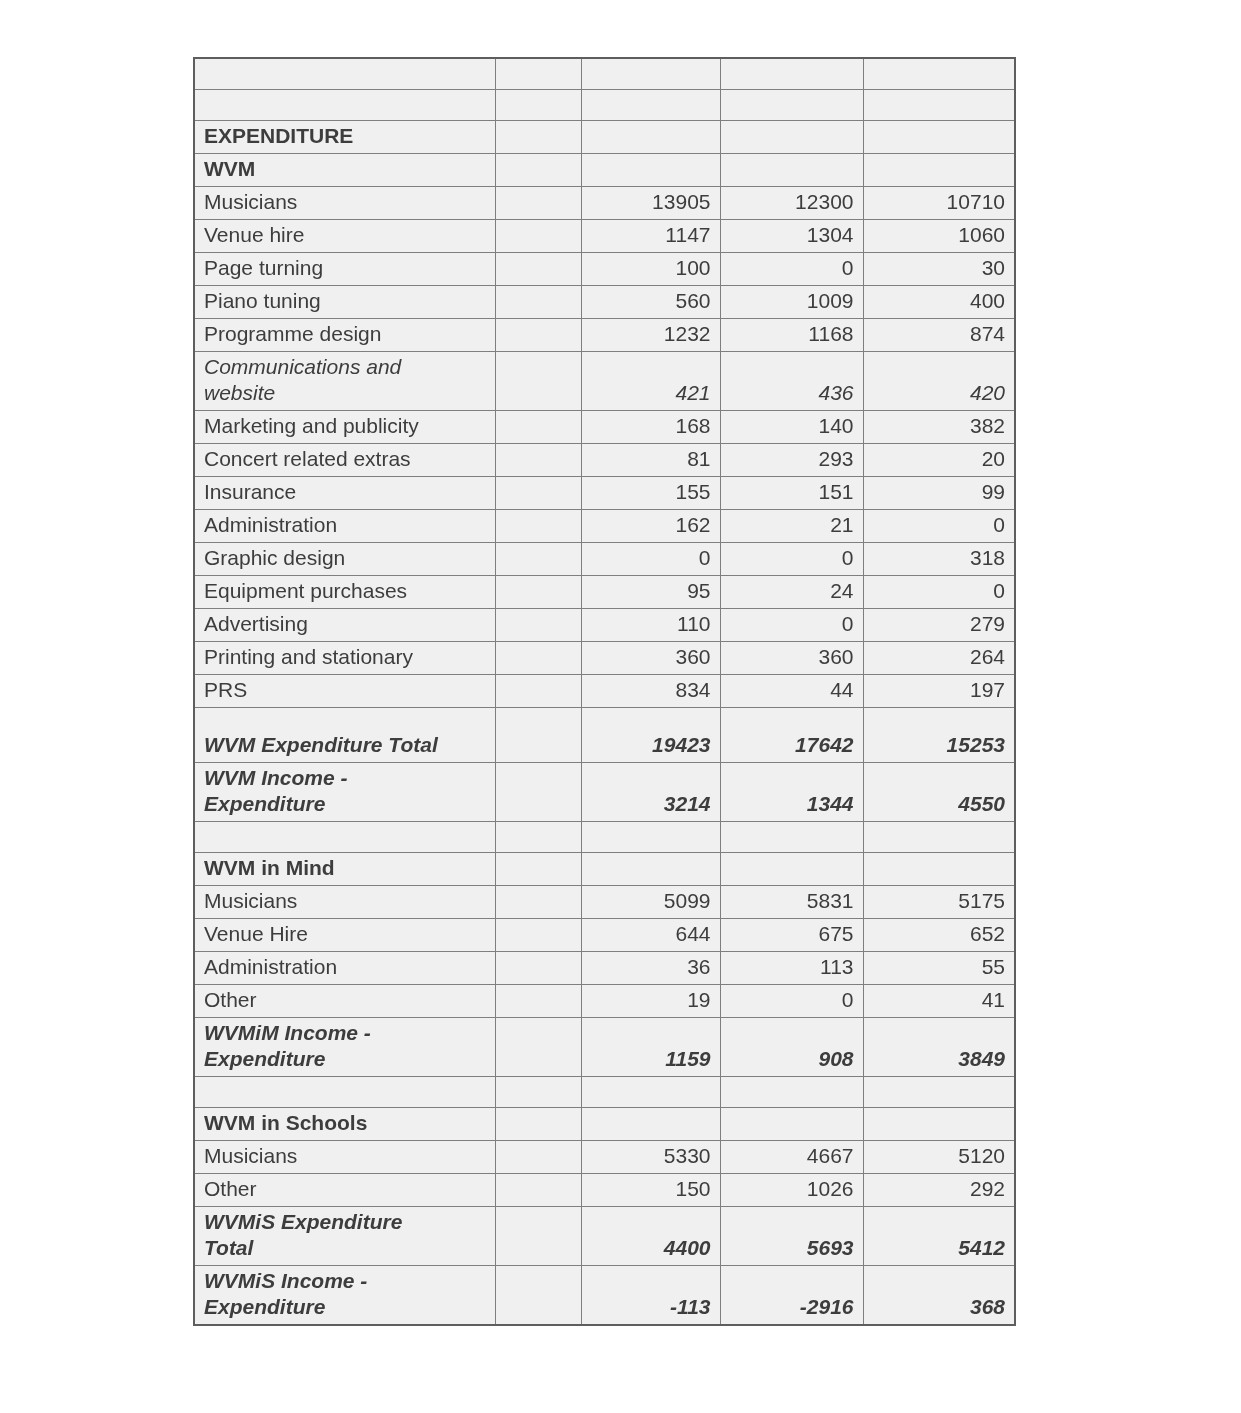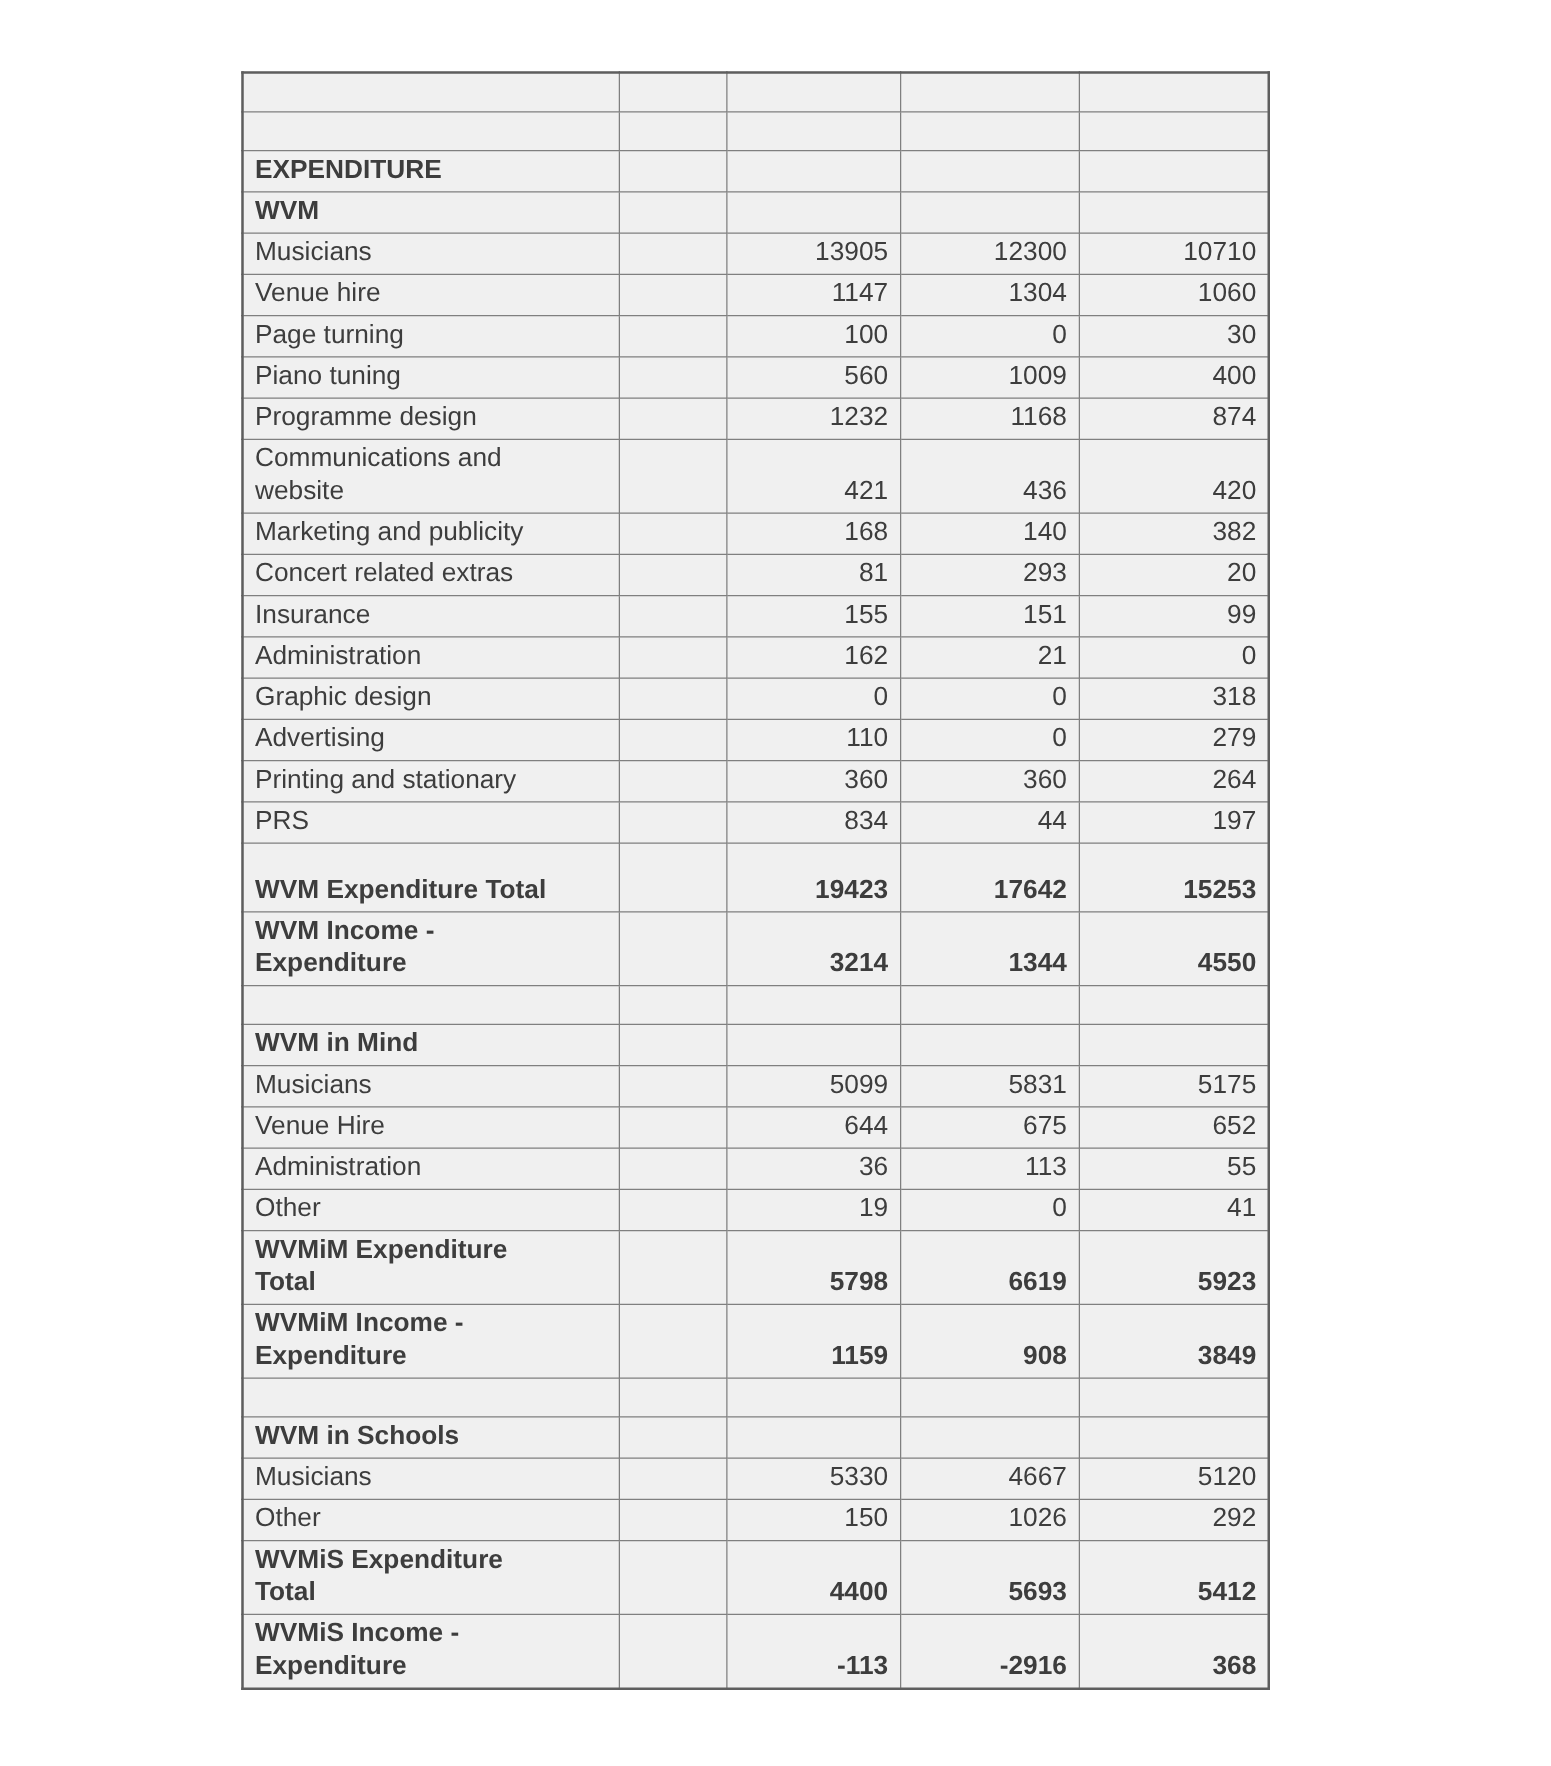--- a/index.html
+++ b/index.html
@@ -31,21 +31,21 @@
     padding: 2px 9px 4px 9px;
     font-size: 21px;
     line-height: 26px;
     color: #3d3d3d;
     vertical-align: bottom;
     overflow: hidden;
     white-space: nowrap;
   }
   table.sheet td.label { text-align: left; }
   table.sheet td.num   { text-align: right; }
-  tr.dbl td { height: 55px; white-space: normal; }
+  tr.dbl td { height: 55px; white-space: normal; font-style: italic; }
   tr.dbl .t { display: inline-block; max-width: 242px; white-space: normal; }
   tr.section td, tr.total td { font-weight: bold; }
   td.neg { color: #e60000; }
   .t { display: inline; }
 </style>
 </head>
 <body>
 
 <div class="page">
   <table class="sheet">
@@ -172,20 +172,27 @@
     </tr>
 
     <tr class="item">
       <td class="label"><span class="t">Graphic design</span></td>
       <td class="spacer"></td>
       <td class="num">0</td>
       <td class="num">0</td>
       <td class="num">318</td>
     </tr>
 
+    <tr class="item">
+      <td class="label"><span class="t">Equipment purchases</span></td>
+      <td class="spacer"></td>
+      <td class="num">95</td>
+      <td class="num">24</td>
+      <td class="num">0</td>
+    </tr>
 
     <tr class="item">
       <td class="label"><span class="t">Advertising</span></td>
       <td class="spacer"></td>
       <td class="num">110</td>
       <td class="num">0</td>
       <td class="num">279</td>
     </tr>
 
     <tr class="item">
@@ -261,27 +268,20 @@
     </tr>
 
     <tr class="item">
       <td class="label"><span class="t">Other</span></td>
       <td class="spacer"></td>
       <td class="num">19</td>
       <td class="num">0</td>
       <td class="num">41</td>
     </tr>
 
-    <tr class="total dbl">
-      <td class="label"><span class="t">WVMiM Expenditure Total</span></td>
-      <td class="spacer"></td>
-      <td class="num">5798</td>
-      <td class="num">6619</td>
-      <td class="num">5923</td>
-    </tr>
 
     <tr class="total dbl">
       <td class="label"><span class="t">WVMiM Income - Expenditure</span></td>
       <td class="spacer"></td>
       <td class="num">1159</td>
       <td class="num neg">908</td>
       <td class="num">3849</td>
     </tr>
 
     <tr class="blank">

